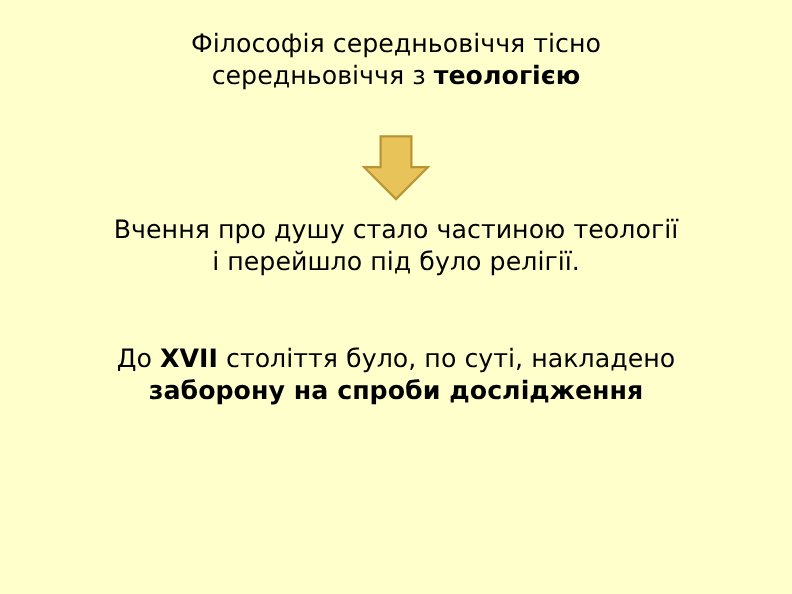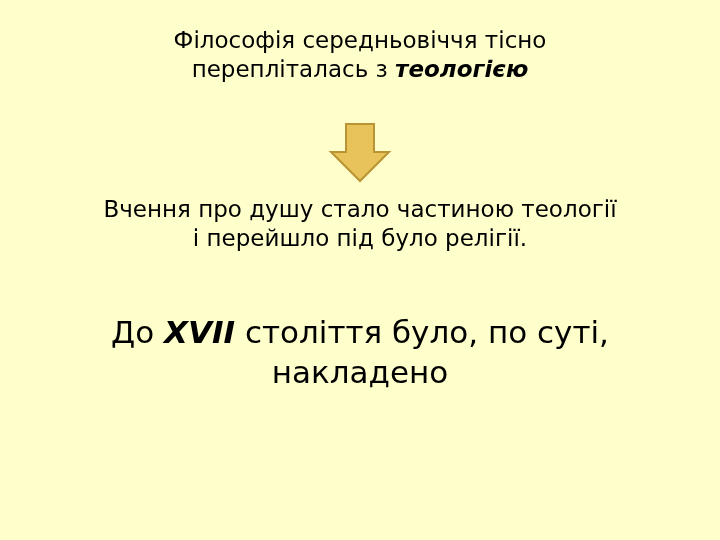--- a/index.html
+++ b/index.html
@@ -30,61 +30,61 @@
   .block-1 {
     top: 26px;
     font-size: 23px;
   }
   .block-2 {
     top: 195px;
     font-size: 23px;
   }
   .block-3 {
     top: 313px;
-    font-size: 31px;
+    font-size: 23px;
   }
   .line {
     display: block;
     padding: 0 40px;
     box-sizing: border-box;
   }
   b {
     font-weight: bold;
-    font-style: italic;
   }
   .arrow-wrap {
     position: absolute;
     top: 122px;
     left: 0;
     width: 720px;
     display: flex;
     justify-content: center;
   }
   .arrow {
     display: block;
   }
 </style>
 </head>
 <body style="background: rgb(255, 255, 204);">
 
 <div class="slide">
 
   <div class="block block-1">
     <span class="line"><span>Філософія середньовіччя тісно</span></span>
-    <span class="line"><span>перепліталась з </span><b>теологією</b></span>
+    <span class="line"><span>середньовіччя з </span><b>теологією</b></span>
   </div>
 
   <div class="arrow-wrap">
     <svg class="arrow" width="64" height="62" viewBox="0 0 64 62">
       <polygon points="18,2 46,2 46,30 61,30 32,59 3,30 18,30" fill="#e8c35a" stroke="#b99334" stroke-width="2" stroke-linejoin="miter"></polygon>
     </svg>
   </div>
 
   <div class="block block-2">
     <span class="line"><span>Вчення про душу стало частиною теології</span></span>
     <span class="line"><span>і перейшло під було релігії.</span></span>
   </div>
 
   <div class="block block-3">
     <span class="line"><span>До </span><b>XVII</b><span> століття було, по суті, накладено</span></span>
+    <span class="line"><b>заборону на спроби дослідження</b></span>
   </div>
 
 </div>
 
 </body></html>

